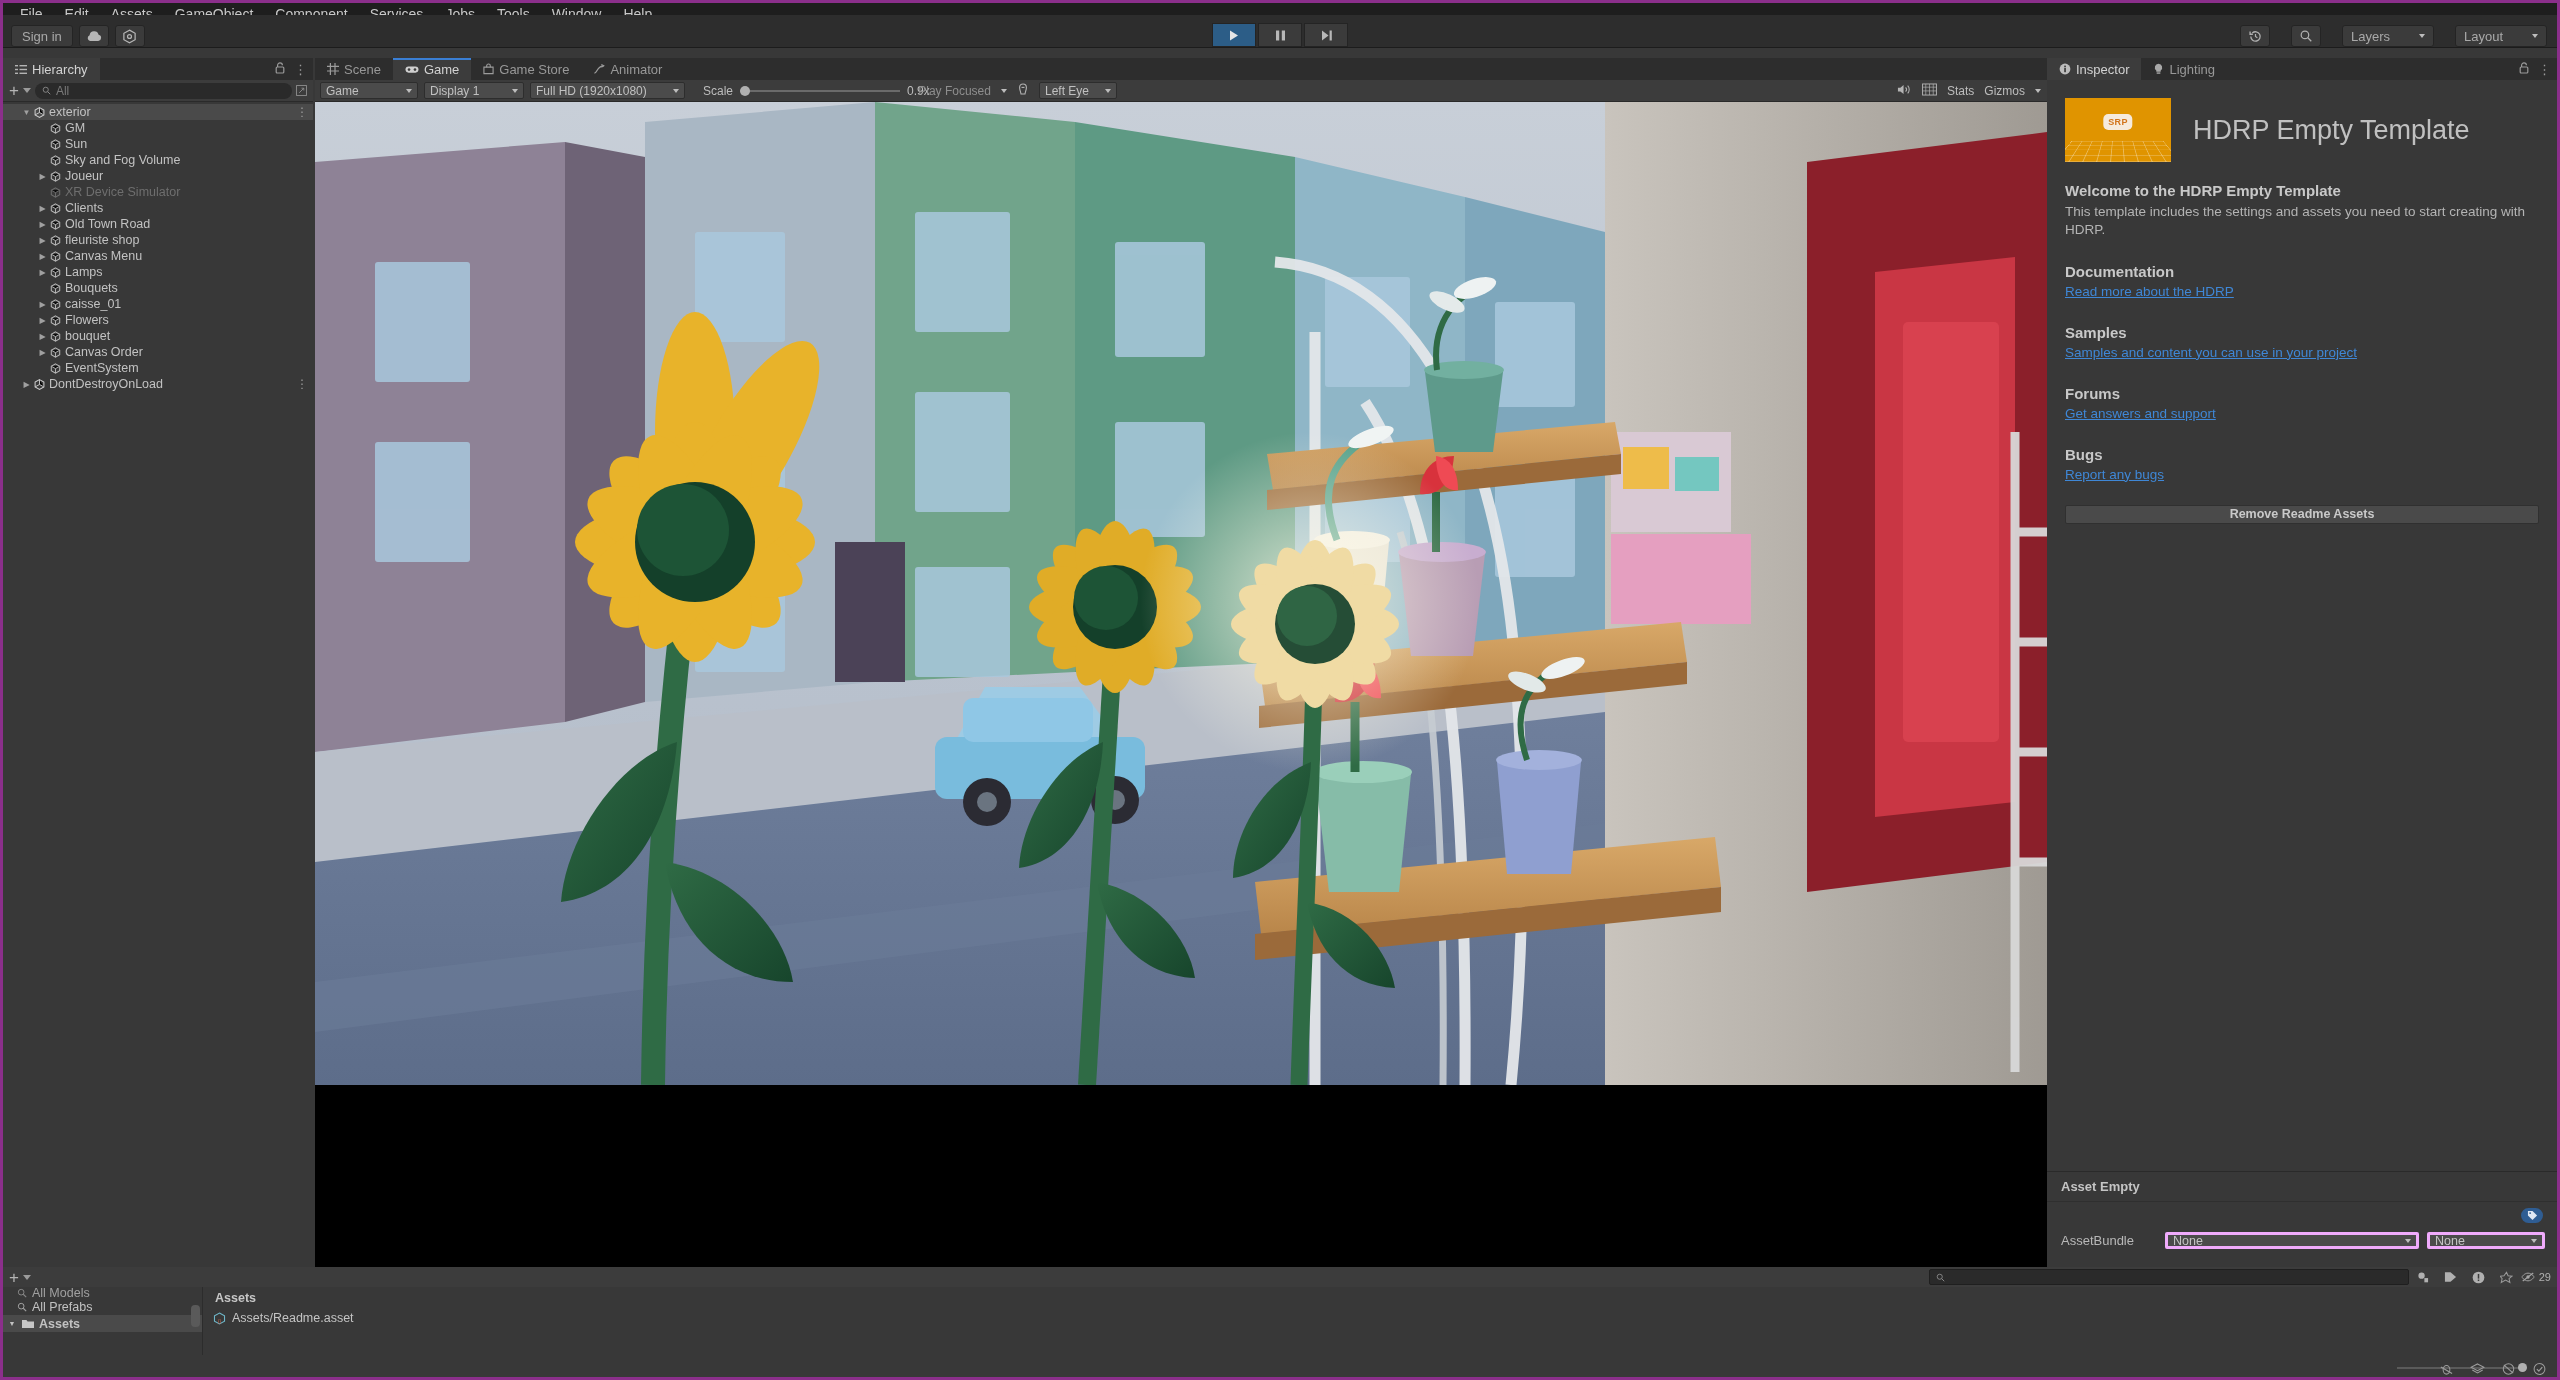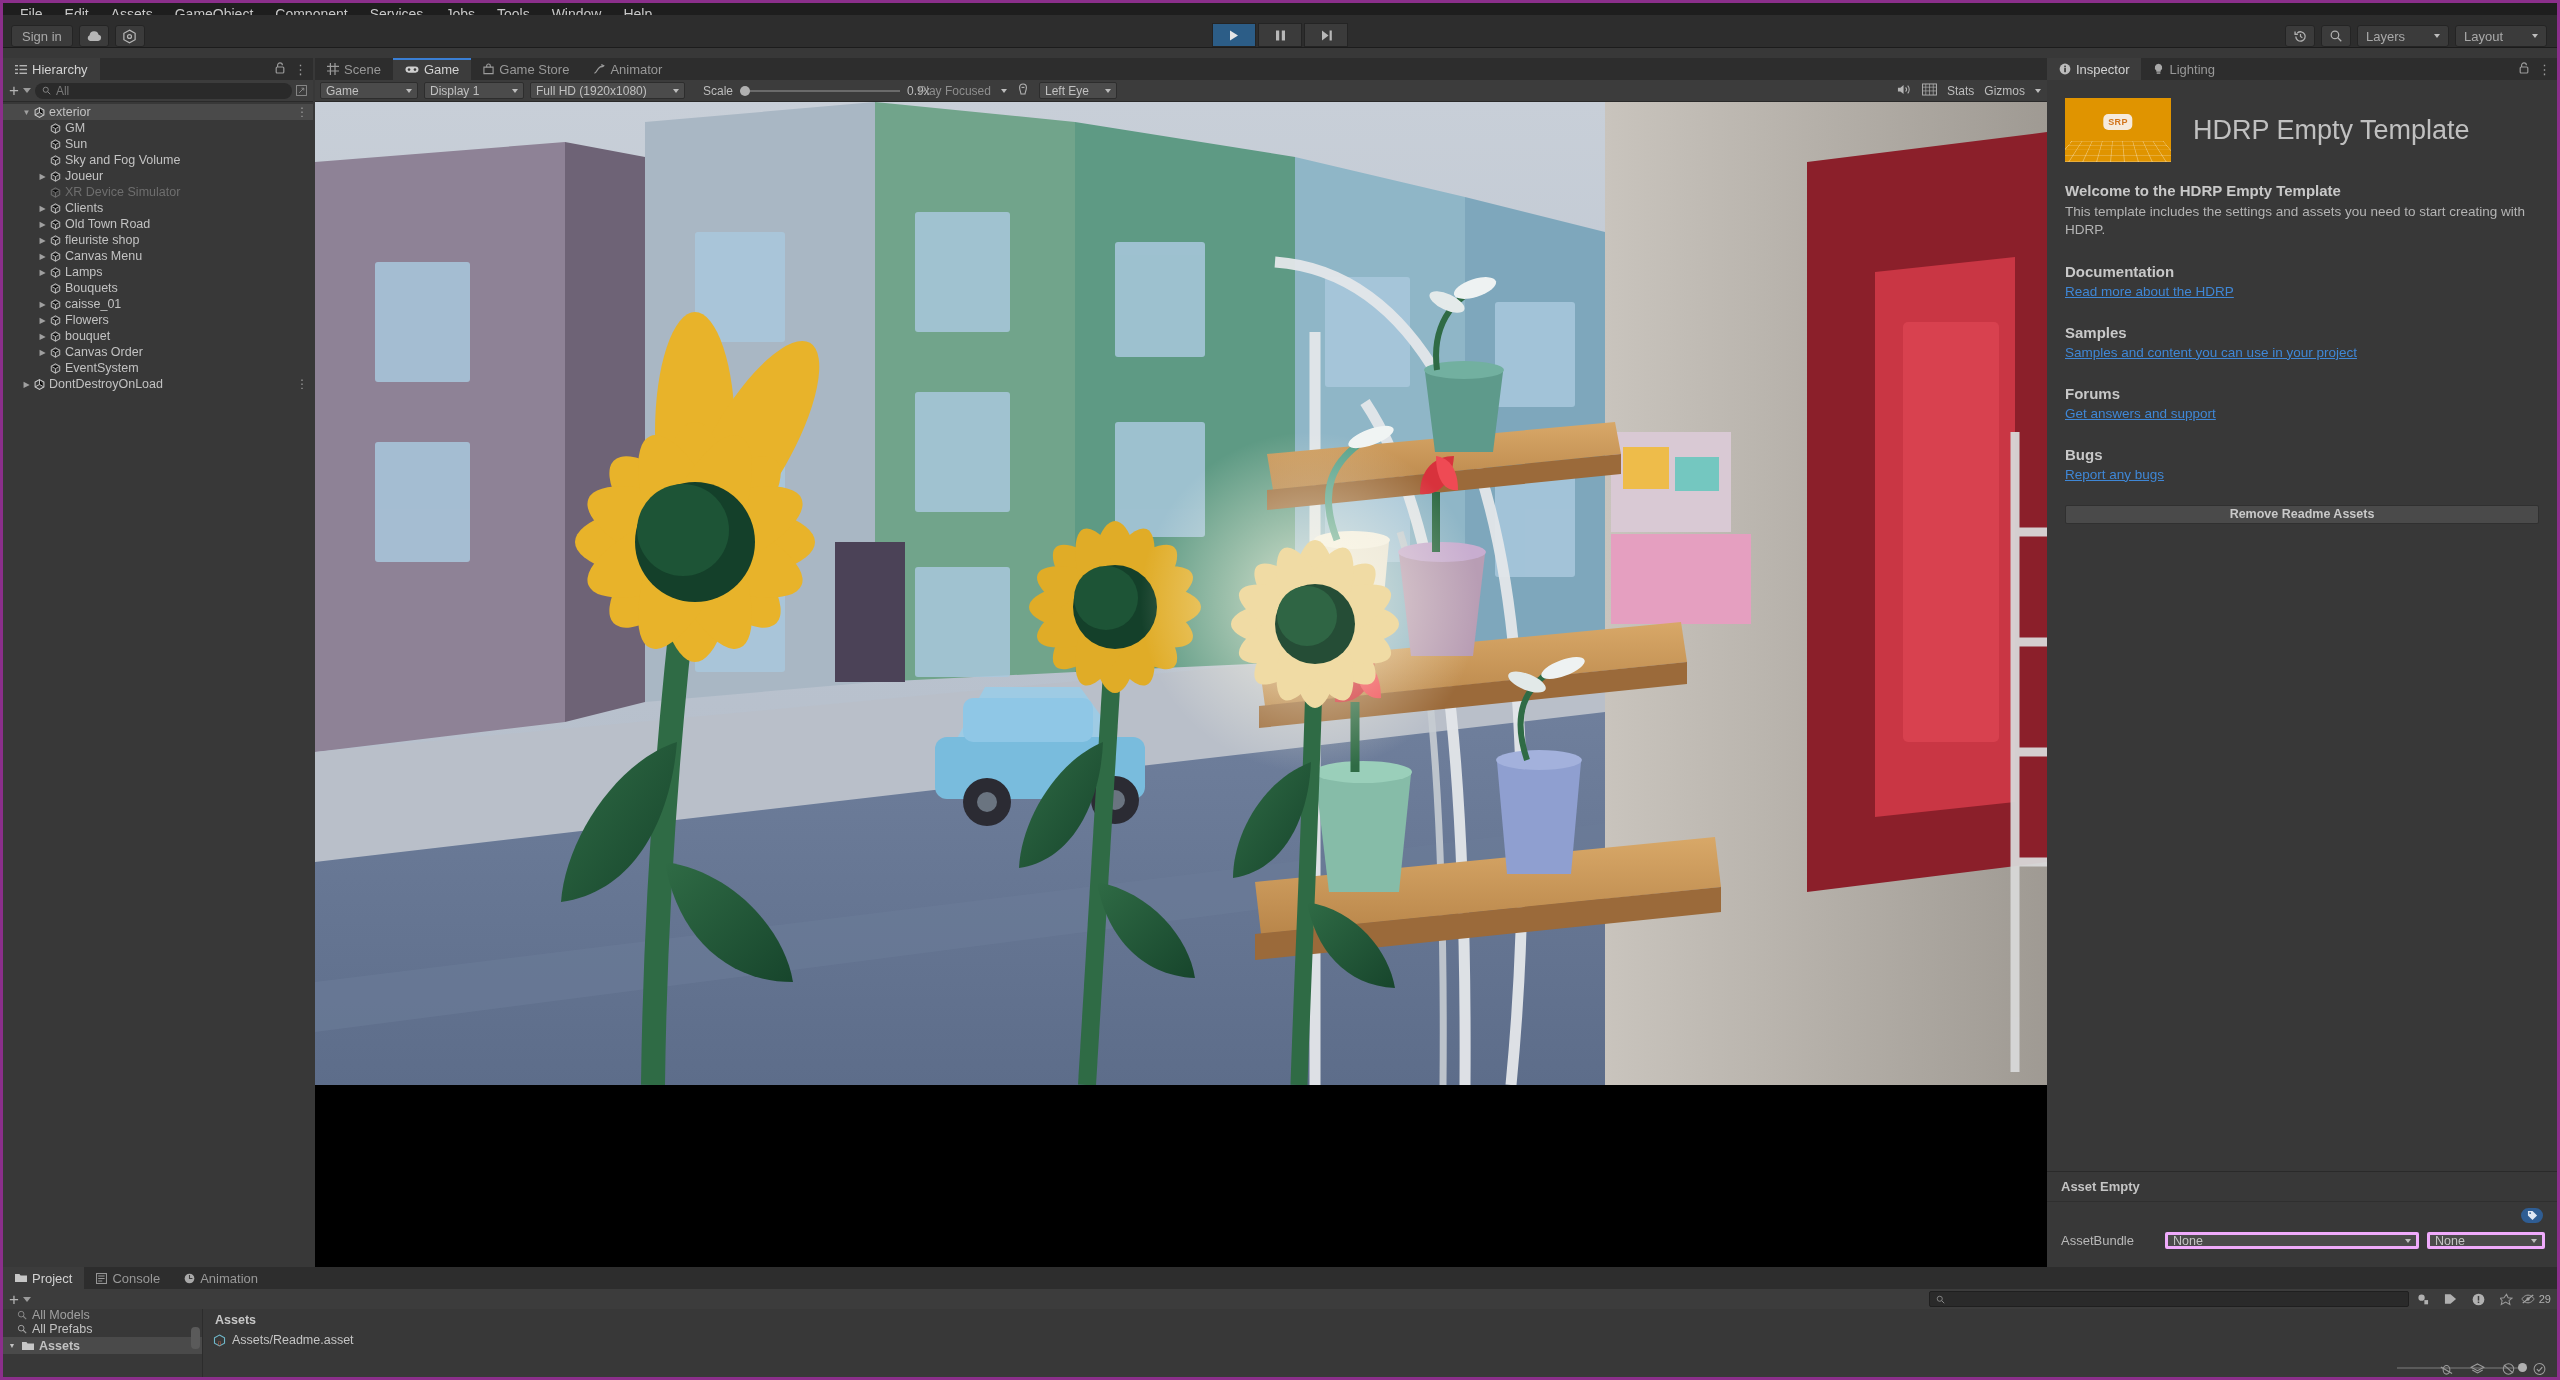--- a/index.html
+++ b/index.html
@@ -41,21 +41,21 @@
   .tb-center {
     position:absolute; left:50%; transform:translateX(-50%);
     display:flex; align-items:center; gap:2px;
   }
   .play-btn {
     width:44px; height:24px; background:#3b3b3b; border:1px solid #242424;
     display:flex; align-items:center; justify-content:center;
   }
   .play-btn.active { background:#2c5d87; }
   .tb-right {
-    position:absolute; right:10px; display:flex; align-items:center; gap:6px;
+    position:absolute; right:10px; display:flex; align-items:center; gap:21px;
   }
   .tb-drop {
     height:22px; background:#3b3b3b; border:1px solid #242424; border-radius:3px;
     color:#a9a9a9; font-size:13px; display:flex; align-items:center;
     padding:0 8px; min-width:92px; justify-content:space-between; gap:10px;
   }
 
   
   .panel { position:absolute; background:#383838; }
   .panel-tabs {
@@ -872,42 +872,20 @@
           <div class="al-drop" style="width:118px">
             <span>None</span>
             <span class="tri-down"></span>
           </div>
         </div>
       </div>
     </div>
   </div>
 
   <div class="panel" id="project">
-    <div class="panel-tabs">
-      <div class="ptab active">
-        <svg width="12" height="10" viewBox="0 0 12 10">
-            <path d="M0 1h4.4l1.2 1.4H12V9H0z" fill="#c6c6c6"></path>
-          </svg>
-        <span>Project</span>
-      </div>
-      <div class="ptab">
-        <svg width="11" height="11" viewBox="0 0 12 12">
-            <rect x="0.6" y="0.6" width="10.8" height="10.8" fill="none" stroke="#9c9c9c" stroke-width="1.1"></rect>
-            <path d="M2.4 3.4h7M2.4 6h7M2.4 8.6h4.4" stroke="#9c9c9c" stroke-width="1.1"></path>
-          </svg>
-        <span>Console</span>
-      </div>
-      <div class="ptab">
-        <svg width="11" height="11" viewBox="0 0 12 12">
-            <circle cx="6" cy="6" r="5.3" fill="#a8a8a8"></circle>
-            <path d="M6 2.2V6h3.2" stroke="#3c3c3c" stroke-width="1.2" fill="none"></path>
-          </svg>
-        <span>Animation</span>
-      </div>
-    </div>
 
     <div class="pj-toolbar">
       <span class="plus-btn">+</span>
       <span class="caret"></span>
       <div class="pj-right">
         <div class="pj-search">
           <svg width="9" height="9" viewBox="0 0 12 12">
               <circle cx="5" cy="5" r="3.4" fill="none" stroke="#8a8a8a" stroke-width="1.2"></circle>
               <path d="M7.5 7.5 11 11" stroke="#8a8a8a" stroke-width="1.3"></path>
             </svg>

